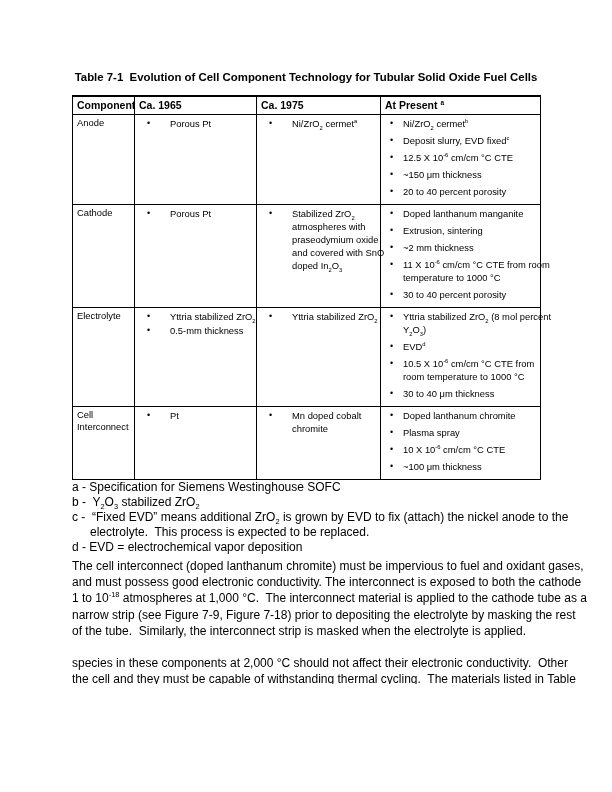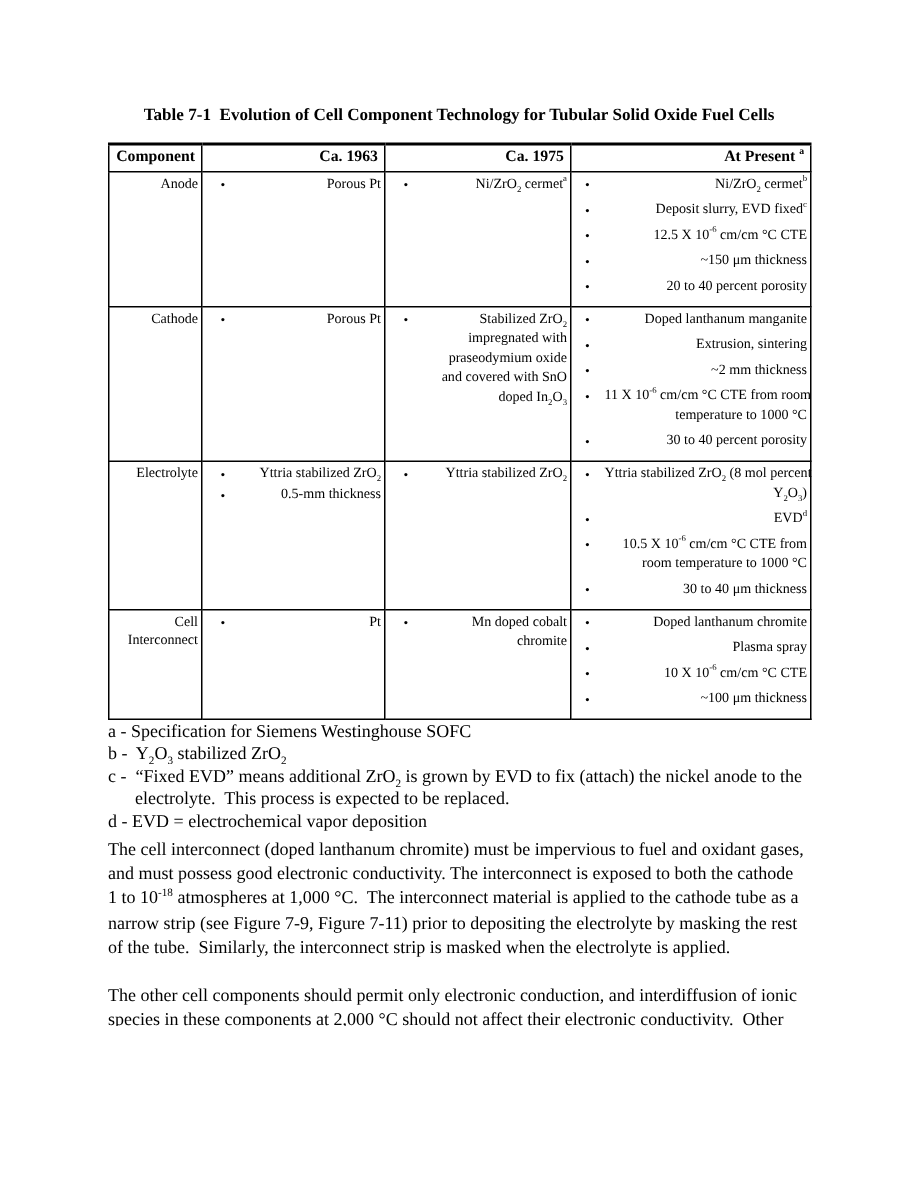--- a/index.html
+++ b/index.html
@@ -1,24 +1,24 @@
 <!DOCTYPE html>
 <html><head>
 <meta charset="utf-8">
 <style>
   html,body { margin:0; padding:0; background:#ffffff; }
   .page {
     position:relative; width:612px; height:684px; box-sizing:border-box;
     padding:71px 72px 0 72px; background:#ffffff; color:#000;
-    font-family:Liberation Serif, serif; overflow:hidden;
+    font-family:Liberation Sans, sans-serif; overflow:hidden;
   }
   .title { font-size:11.4px; font-weight:bold; text-align:center; white-space:pre; margin:0 0 12px 0; }
   table.ctable { border-collapse:collapse; width:468px; table-layout:fixed; }
   .ctable col.c0{width:62px} .ctable col.c1{width:122px} .ctable col.c2{width:124px} .ctable col.c3{width:160px}
-  .ctable th, .ctable td { border:1px solid #000; vertical-align:top; text-align:right; }
+  .ctable th, .ctable td { border:1px solid #000; vertical-align:top; text-align:left; }
   .ctable thead th { border-top:2px solid #000; font-size:10.5px; font-weight:bold;
     padding:2px 4px 3px 4px; line-height:12px; white-space:pre; }
   .ctable td { font-size:9.4px; line-height:13px; padding:2px 2px 2px 4px; }
   td.comp { line-height:12px; }
   .bullet-item { position:relative; }
   td.era .bullet-item { padding-left:31px; margin:0 0 1px 0; }
   td.era .bul { left:8px; }
   td.present .bullet-item { padding-left:18px; margin:0 0 4px 0; }
   td.present .bul { left:5px; }
   .bullet-item:last-child { margin-bottom:0; }
@@ -44,21 +44,21 @@
   <table class="ctable">
     <colgroup>
         <col class="c0">
         <col class="c1">
         <col class="c2">
         <col class="c3">
       </colgroup>
     <thead>
       <tr>
           <th>Component</th>
-          <th>Ca. 1963</th>
+          <th>Ca. 1965</th>
           <th>Ca. 1975</th>
           <th>At Present <sup>a</sup></th>
         </tr>
     </thead>
     <tbody>
         <tr>
           <td class="comp">Anode</td>
           <td class="era">
             <div class="bullet-item">
               <span class="bul">•</span>
@@ -116,21 +116,21 @@
               <div class="btext">
                 <div class="bline">Porous Pt</div>
               </div>
             </div>
           </td>
           <td class="era">
             <div class="bullet-item">
               <span class="bul">•</span>
               <div class="btext">
                 <div class="bline">Stabilized ZrO<sub>2</sub></div>
-                <div class="bline">impregnated with</div>
+                <div class="bline">atmospheres with</div>
                 <div class="bline">praseodymium oxide</div>
                 <div class="bline">and covered with SnO</div>
                 <div class="bline">doped In<sub>2</sub>O<sub>3</sub></div>
               </div>
             </div>
           </td>
           <td class="present">
             <div class="bullet-item">
               <span class="bul">•</span>
               <div class="btext">
@@ -280,25 +280,24 @@
       <div class="footnote">
         <div class="fn-line">d - EVD = electrochemical vapor deposition</div>
       </div>
     </div>
 
   <div class="bodytext">
       <div class="para">
         <div class="pline">The cell interconnect (doped lanthanum chromite) must be impervious to fuel and oxidant gases,</div>
         <div class="pline">and must possess good electronic conductivity. The interconnect is exposed to both the cathode</div>
         <div class="pline">1 to 10<sup>-18</sup> atmospheres at 1,000 °C.  The interconnect material is applied to the cathode tube as a</div>
-        <div class="pline">narrow strip (see Figure 7-9, Figure 7-11) prior to depositing the electrolyte by masking the rest</div>
+        <div class="pline">narrow strip (see Figure 7-9, Figure 7-18) prior to depositing the electrolyte by masking the rest</div>
         <div class="pline">of the tube.  Similarly, the interconnect strip is masked when the electrolyte is applied.</div>
       </div>
       <div class="para">
-        <div class="pline">The other cell components should permit only electronic conduction, and interdiffusion of ionic</div>
         <div class="pline">species in these components at 2,000 °C should not affect their electronic conductivity.  Other</div>
         <div class="pline">the cell and they must be capable of withstanding thermal cycling.  The materials listed in Table</div>
         <div class="pline">7-1 appear to meet these requirements.</div>
       </div>
     </div>
 
   <div class="pageno">7-17</div>
 </div>
 
 </body></html>

